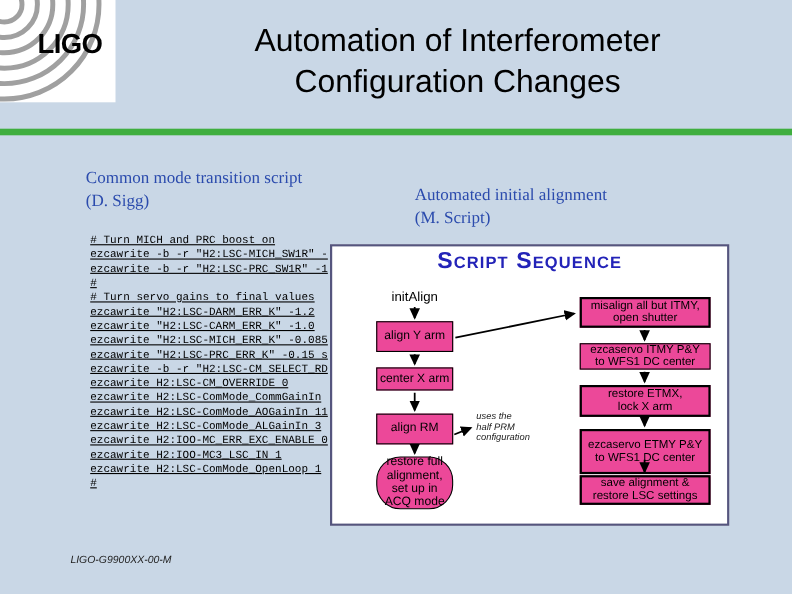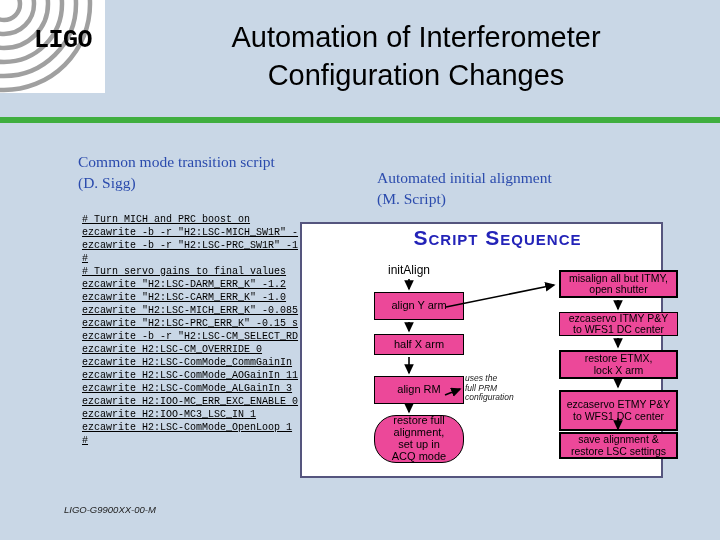--- a/index.html
+++ b/index.html
@@ -3,52 +3,52 @@
 <meta charset="utf-8">
 <style>
   html,body{margin:0;padding:0;}
   .slide{position:relative;width:720px;height:540px;background:#c9d7e6;overflow:hidden;
          font-family:"Liberation Sans",sans-serif;}
 
   
   .logo{position:absolute;left:0;top:0;width:105px;height:93px;background:#ffffff;overflow:hidden;}
   .logo svg{position:absolute;left:0;top:0;}
   .logo-text{position:absolute;left:34px;top:26px;font-size:25px;font-weight:800;color:#000;
-             letter-spacing:-0.5px;font-family:Liberation Mono, monospace;}
+             letter-spacing:-0.5px;font-family:Liberation Sans, sans-serif;}
 
   
   .title{position:absolute;left:110px;top:18px;width:612px;text-align:center;
          font-size:29px;line-height:38px;color:#000;white-space:pre-line;}
 
   .green-line{position:absolute;left:0;top:117px;width:720px;height:6px;background:#3fae3f;}
 
   
   .heading{position:absolute;font-family:"Liberation Serif",serif;font-size:15.5px;
            line-height:21px;color:#2b4bad;}
   .heading .h-title{font-weight:normal;}
   .heading-left{left:78px;top:151px;}
   .heading-right{left:377px;top:167px;}
 
   
   .code{position:absolute;left:78px;top:209px;margin:4px;font-family:"Liberation Mono",monospace;
         font-size:10px;line-height:13px;color:#000;white-space:pre;z-index:1;text-decoration:underline;}
 
   
   .panel{position:absolute;left:300px;top:222px;width:363px;height:256px;background:#fff;
-         border:2px solid #55557e;box-sizing:border-box;z-index:2;padding-left:32px;}
+         border:2px solid #55557e;box-sizing:border-box;z-index:2;}
   .panel-inner{position:relative;width:100%;height:100%;}
   .d-title{position:absolute;left:0;top:2px;width:100%;text-align:center;font-size:21px;
            font-weight:bold;font-variant:small-caps;letter-spacing:1px;color:#2323b8;}
   .d-subtitle{position:absolute;left:0;top:28px;width:100%;text-align:center;font-size:9.5px;color:#111;}
   .entry{position:absolute;left:40px;top:39px;width:70px;text-align:center;font-size:12px;color:#000;}
 
   .dbox{position:absolute;display:flex;align-items:center;justify-content:center;text-align:center;
         background:#ec4899;border:1.5px solid #000;box-sizing:border-box;color:#000;
         white-space:pre-line;line-height:1.08;}
-  .lb{left:40px;width:90px;font-size:11px;}
+  .lb{left:40px;width:70px;font-size:11px;}
   .lb0{top:68px;height:28px;}
   .lb1{top:110px;height:21px;}
   .lb2{top:152px;height:28px;}
   .lb3{top:191px;height:48px;border-radius:22px;}
   .rb{left:225px;width:119px;font-size:10.5px;}
   .rb0{top:46px;height:28px;border-width:2px;}
   .rb1{top:88px;height:24px;}
   .rb2{top:126px;height:29px;border-width:2.5px;}
   .rb3{top:166px;height:41px;border-width:2px;}
   .rb4{top:208px;height:27px;border-width:2px;}
@@ -111,40 +111,40 @@
     <div class="h-title">Automated initial alignment</div>
     <div class="h-author">(M. Script)</div>
   </div>
 
   <div class="panel">
     <div class="panel-inner">
       <div class="d-title">Script Sequence</div>
       <div class="entry">initAlign</div>
 
       <div class="dbox lb lb0">align Y arm</div>
-      <div class="dbox lb lb1">half X arm</div>
+      <div class="dbox lb lb1">center X arm</div>
       <div class="dbox lb lb2">align RM</div>
       <div class="dbox lb lb3">restore full
 alignment,
 set up in
 ACQ mode</div>
 
       <div class="dbox rb rb0">misalign all but ITMY,
 open shutter</div>
       <div class="dbox rb rb1">ezcaservo ITMY P&amp;Y
 to WFS1 DC center</div>
       <div class="dbox rb rb2">restore ETMX,
 lock X arm</div>
       <div class="dbox rb rb3">ezcaservo ETMY P&amp;Y
 to WFS1 DC center</div>
       <div class="dbox rb rb4">save alignment &amp;
 restore LSC settings</div>
 
       <div class="d-note">uses the
-full PRM
+half PRM
 configuration</div>
 
       <svg class="arrows" width="359" height="252" viewBox="0 0 359 252">
         <defs>
           <marker id="ah" markerWidth="7" markerHeight="7" refX="5.5" refY="3" orient="auto">
             <path d="M0,0 L6.5,3 L0,6 z" fill="#000"></path>
           </marker>
         </defs>
         <g stroke="#000" stroke-width="1.6" marker-end="url(#ah)">
           <line x1="75" y1="55" x2="75" y2="65"></line>

